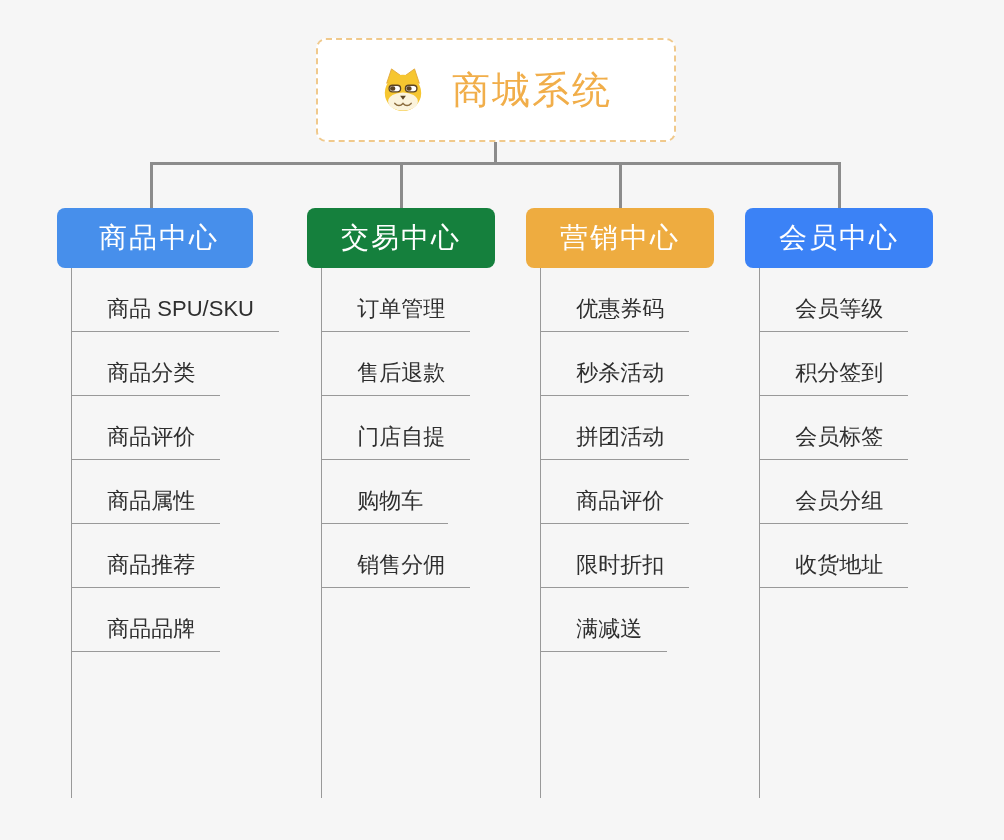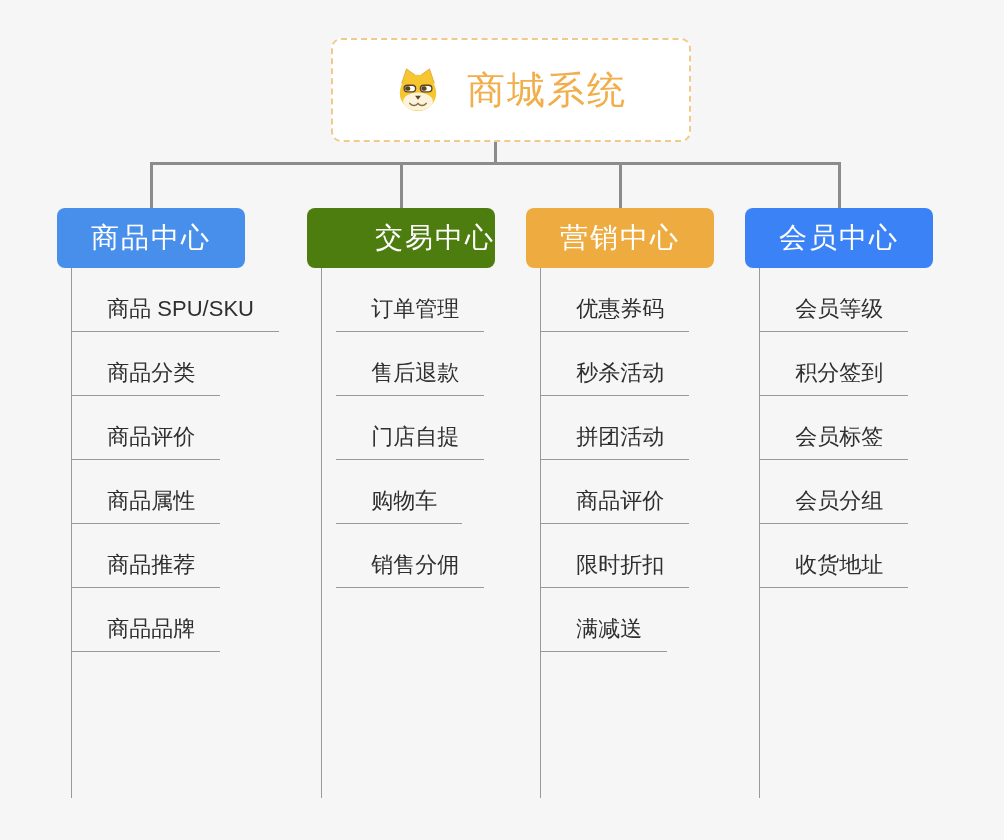--- a/index.html
+++ b/index.html
@@ -9,21 +9,21 @@
     font-family: "Liberation Sans", "DejaVu Sans", sans-serif;
   }
   .canvas {
     position: relative;
     width: 1004px; height: 840px;
     background: #F6F6F6;
   }
   
   .root-box {
     position: absolute;
-    left: 331px; top: 38px;
+    left: 316px; top: 38px;
     width: 360px; height: 104px;
     box-sizing: border-box;
     background: #FFFFFF;
     border: 2px dashed #F0C98C;
     border-radius: 10px;
     display: flex;
     align-items: center;
     justify-content: center;
     gap: 26px;
   }
@@ -102,21 +102,21 @@
   <div id="connectors">
       <div class="conn" style="left: 493.5px; top: 142px; width: 3px; height: 23px; background: rgb(140, 140, 140);"></div>
       <div class="conn" style="left: 149.5px; top: 162px; width: 691px; height: 3px; background: rgb(140, 140, 140);"></div>
       <div class="conn" style="left: 149.5px; top: 162px; width: 3px; height: 46px; background: rgb(140, 140, 140);"></div>
       <div class="conn" style="left: 399.5px; top: 162px; width: 3px; height: 46px; background: rgb(140, 140, 140);"></div>
       <div class="conn" style="left: 618.5px; top: 162px; width: 3px; height: 46px; background: rgb(140, 140, 140);"></div>
       <div class="conn" style="left: 837.5px; top: 162px; width: 3px; height: 46px; background: rgb(140, 140, 140);"></div>
     </div>
 
   <div id="branches">
-      <div class="branch-box" style="left: 57px; background: rgb(71, 143, 235);">
+      <div class="branch-box" style="left: 57px; background: rgb(71, 143, 235); padding-left: 8px;">
         <span class="branch-label">商品中心</span>
       </div>
       <div class="leafcol" style="left: 71.25px; height: 529.98px;">
         <div class="leafrow">
           <span class="leaf">商品 SPU/SKU</span>
         </div>
         <div class="leafrow">
           <span class="leaf">商品分类</span>
         </div>
         <div class="leafrow">
@@ -125,24 +125,24 @@
         <div class="leafrow">
           <span class="leaf">商品属性</span>
         </div>
         <div class="leafrow">
           <span class="leaf">商品推荐</span>
         </div>
         <div class="leafrow">
           <span class="leaf">商品品牌</span>
         </div>
       </div>
-      <div class="branch-box" style="left: 307px; background: #4d7c0f; justify-content: flex-end;">
+      <div class="branch-box" style="left: 307px; background: #15803d;">
         <span class="branch-label">交易中心</span>
       </div>
-      <div class="leafcol" style="left: 321.25px; height: 529.98px; padding-left: 14px;">
+      <div class="leafcol" style="left: 321.25px; height: 529.98px;">
         <div class="leafrow">
           <span class="leaf">订单管理</span>
         </div>
         <div class="leafrow">
           <span class="leaf">售后退款</span>
         </div>
         <div class="leafrow">
           <span class="leaf">门店自提</span>
         </div>
         <div class="leafrow">

